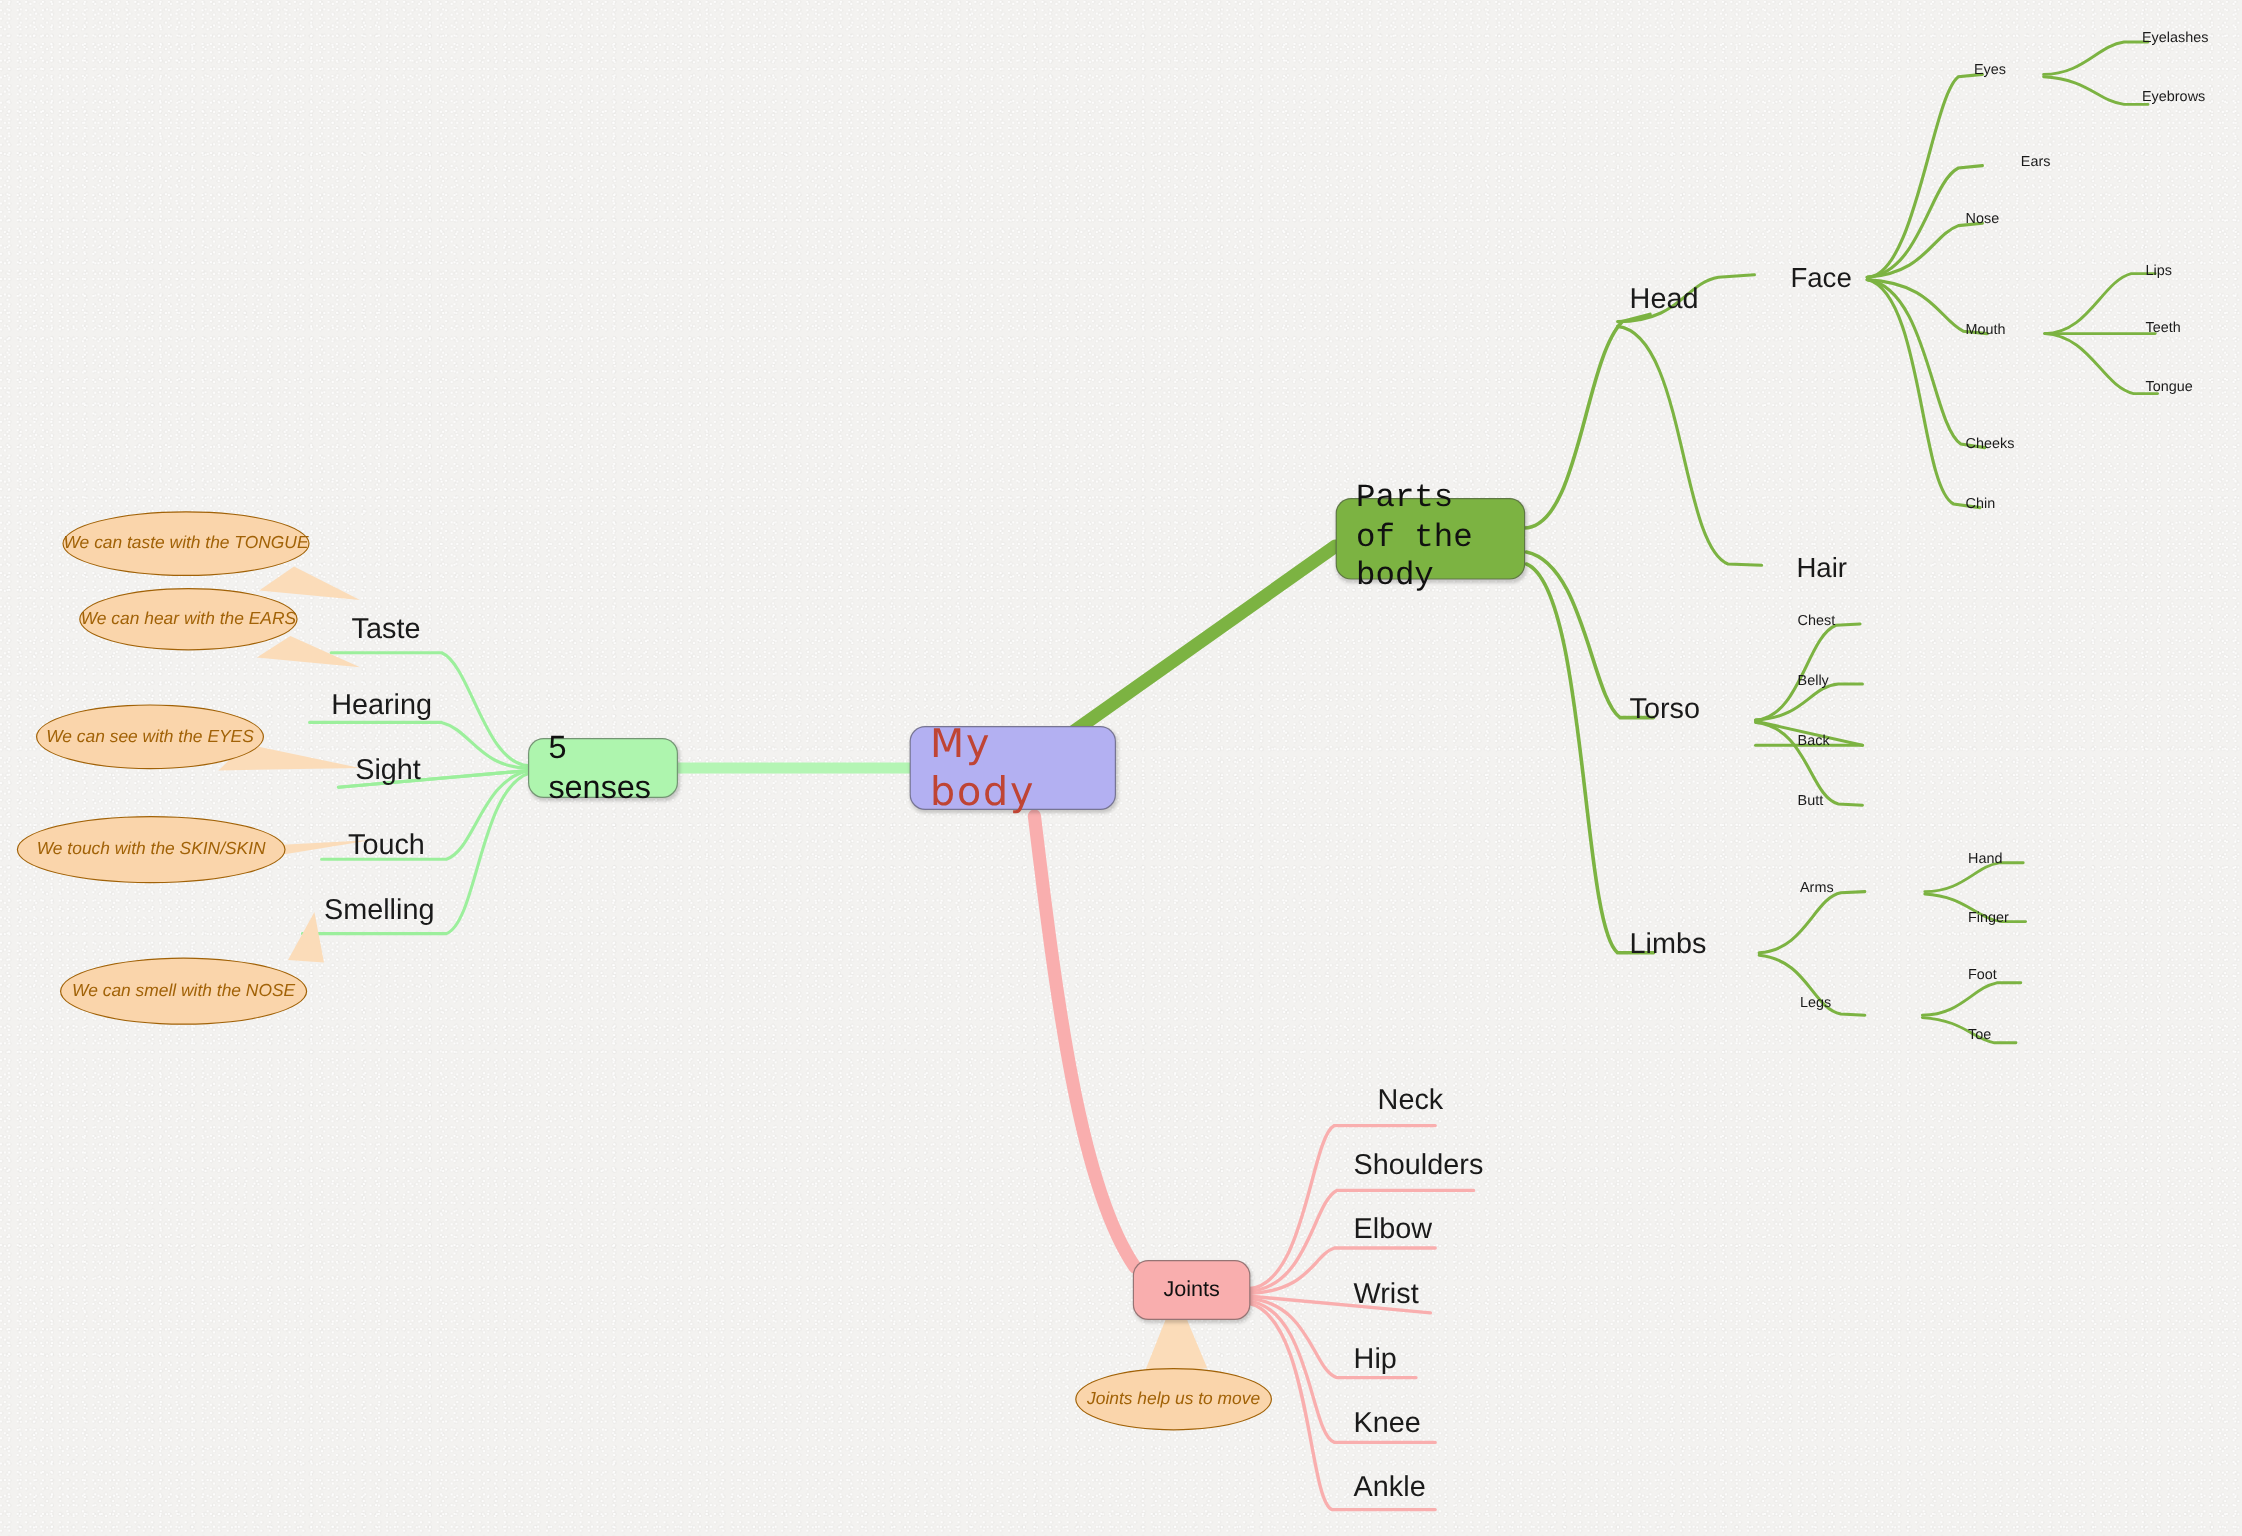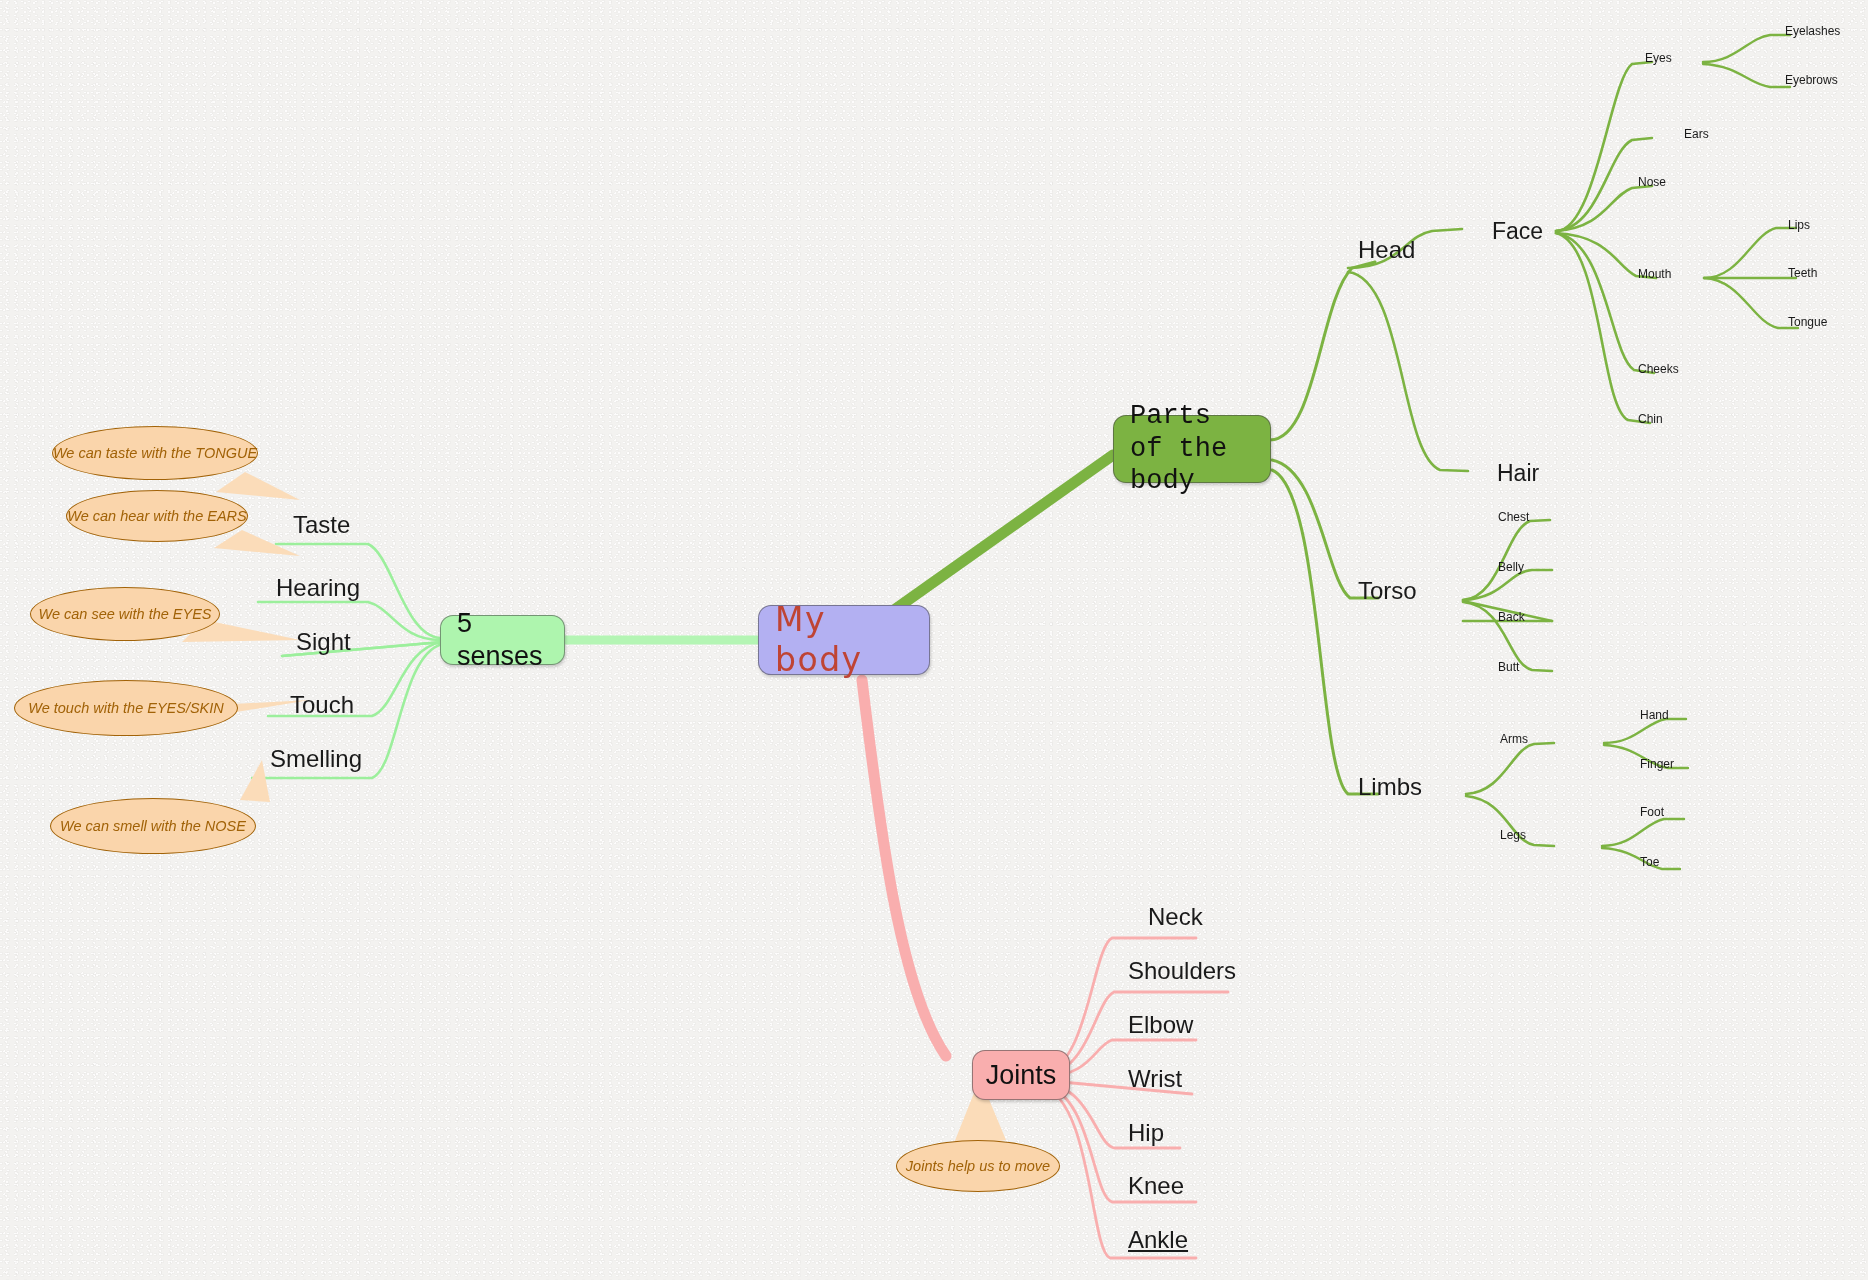--- a/index.html
+++ b/index.html
@@ -63,22 +63,21 @@
     font-size: 27px;
   }
   .box.green-light {
     background: #aef5ae;
     color: #111;
     font-size: 27px;
   }
   .box.pink {
     background: #f9aeae;
     color: #111;
-    font-size: 27px;
-    margin-left: 28px;
+    font-size: 18px;
   }
 
   
   .label {
     position: absolute;
     color: #1a1a1a;
     white-space: nowrap;
   }
   .lvl1 { font-size: 24px; }
   .lvl2 { font-size: 23px; }
@@ -315,38 +314,38 @@
 </div>
 <div class="label joint" style="left:1128px; top:1065px;">
   <span>Wrist</span>
 </div>
 <div class="label joint" style="left:1128px; top:1119px;">
   <span>Hip</span>
 </div>
 <div class="label joint" style="left:1128px; top:1172px;">
   <span>Knee</span>
 </div>
-<div class="label joint" style="left:1128px; top:1226px;text-decoration:underline;">
+<div class="label joint" style="left:1128px; top:1226px;">
   <span>Ankle</span>
 </div>
 
 <div class="callout" style="left:52px; top:426px; width:206px; height:54px;">
   <span>We can taste with the TONGUE</span>
 </div>
 
 <div class="callout" style="left:66px; top:490px; width:182px; height:52px;">
   <span>We can hear with the EARS</span>
 </div>
 
 <div class="callout" style="left:30px; top:587px; width:190px; height:54px;">
   <span>We can see with the EYES</span>
 </div>
 
 <div class="callout" style="left:14px; top:680px; width:224px; height:56px;">
-  <span>We touch with the EYES/SKIN</span>
+  <span>We touch with the SKIN/SKIN</span>
 </div>
 
 <div class="callout" style="left:50px; top:798px; width:206px; height:56px;">
   <span>We can smell with the NOSE</span>
 </div>
 
 <div class="callout" style="left:896px; top:1140px; width:164px; height:52px;">
   <span>Joints help us to move</span>
 </div>
 

